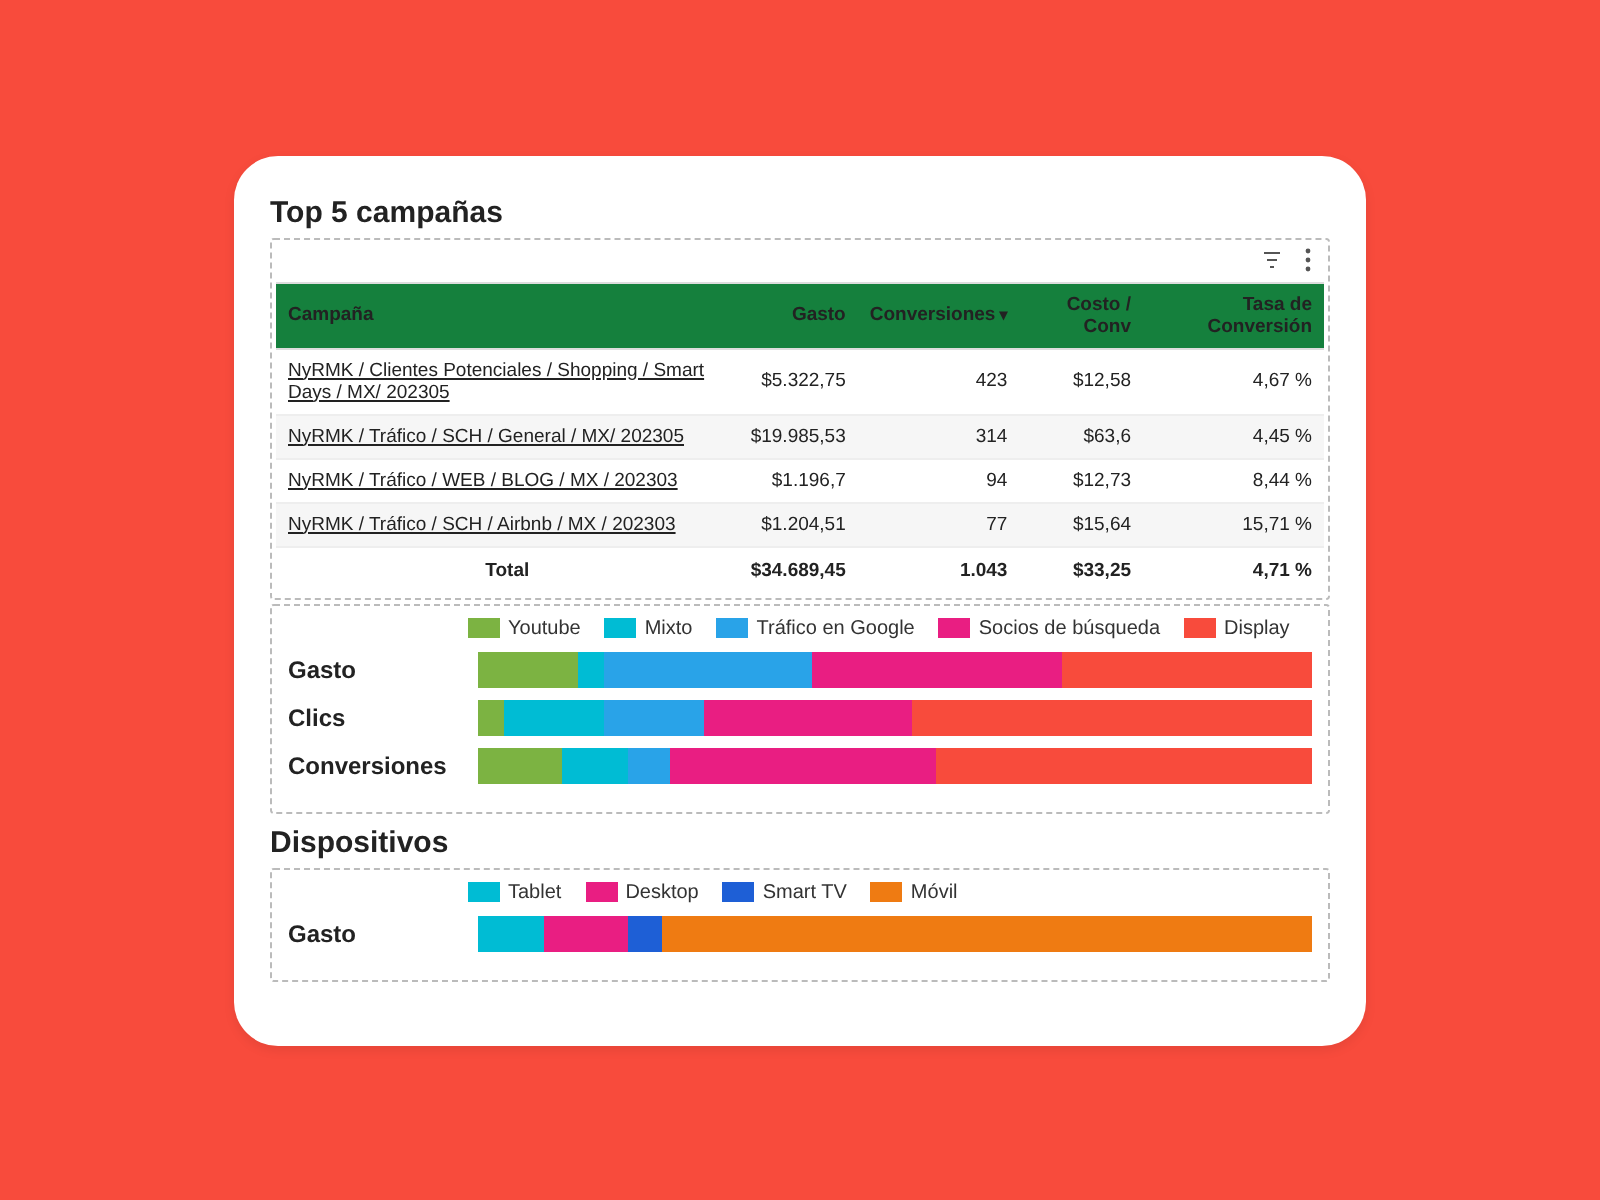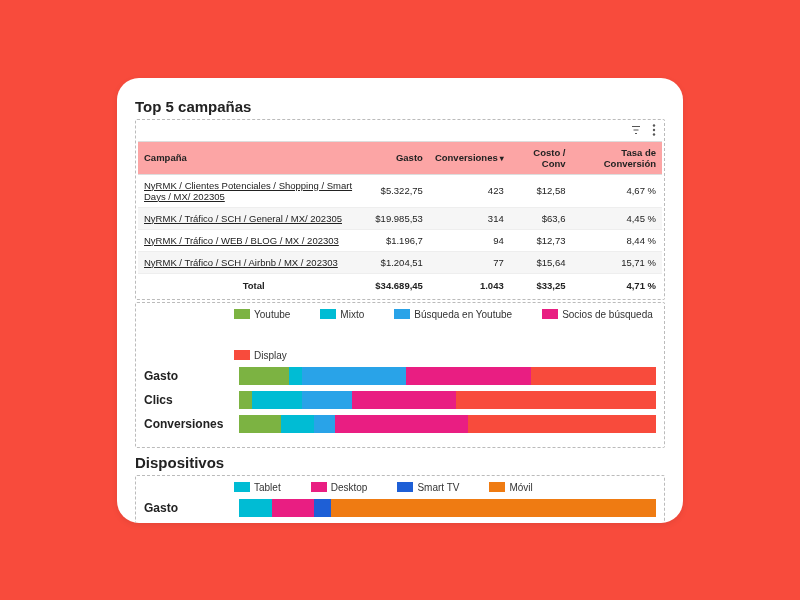--- a/index.html
+++ b/index.html
@@ -41,21 +41,21 @@
     color: #555;
   }
   .toolbar span { cursor: pointer; }
   table {
     width: 100%;
     border-collapse: collapse;
     font-size: 9.5px;
     color: #222;
   }
   thead th {
-    background: #fca5a5;
+    background: #15803d;
     font-weight: 700;
     text-align: right;
     padding: 5px 6px;
     border-top: 1px solid #ddd;
     border-bottom: 1px solid #ddd;
   }
   thead th:first-child { text-align: left; }
   tbody td {
     padding: 5px 6px;
     text-align: right;
@@ -72,21 +72,21 @@
   .sort-ind { font-size: 8px; margin-left: 2px; }
 
   .chart-box {
     border: 1px dashed #bbb;
     border-radius: 2px;
     padding: 6px 8px 8px 8px;
     margin-top: 2px;
   }
   .legend {
     display: flex;
-    gap: 30px;
+    gap: 12px;
     flex-wrap: wrap;
     font-size: 10px;
     color: #333;
     margin-left: 90px;
     margin-bottom: 6px;
   }
   .legend .item { display: flex; align-items: center; gap: 4px; }
   .legend .sw { width: 16px; height: 10px; display: inline-block; }
   .barrow {
     display: flex;
@@ -195,21 +195,21 @@
         <div class="item">
           <span class="sw c-youtube"></span>
           <span>Youtube</span>
         </div>
         <div class="item">
           <span class="sw c-mixto"></span>
           <span>Mixto</span>
         </div>
         <div class="item">
           <span class="sw c-google"></span>
-          <span>Búsqueda en Youtube</span>
+          <span>Tráfico en Google</span>
         </div>
         <div class="item">
           <span class="sw c-socios"></span>
           <span>Socios de búsqueda</span>
         </div>
         <div class="item">
           <span class="sw c-display"></span>
           <span>Display</span>
         </div>
       </div>

